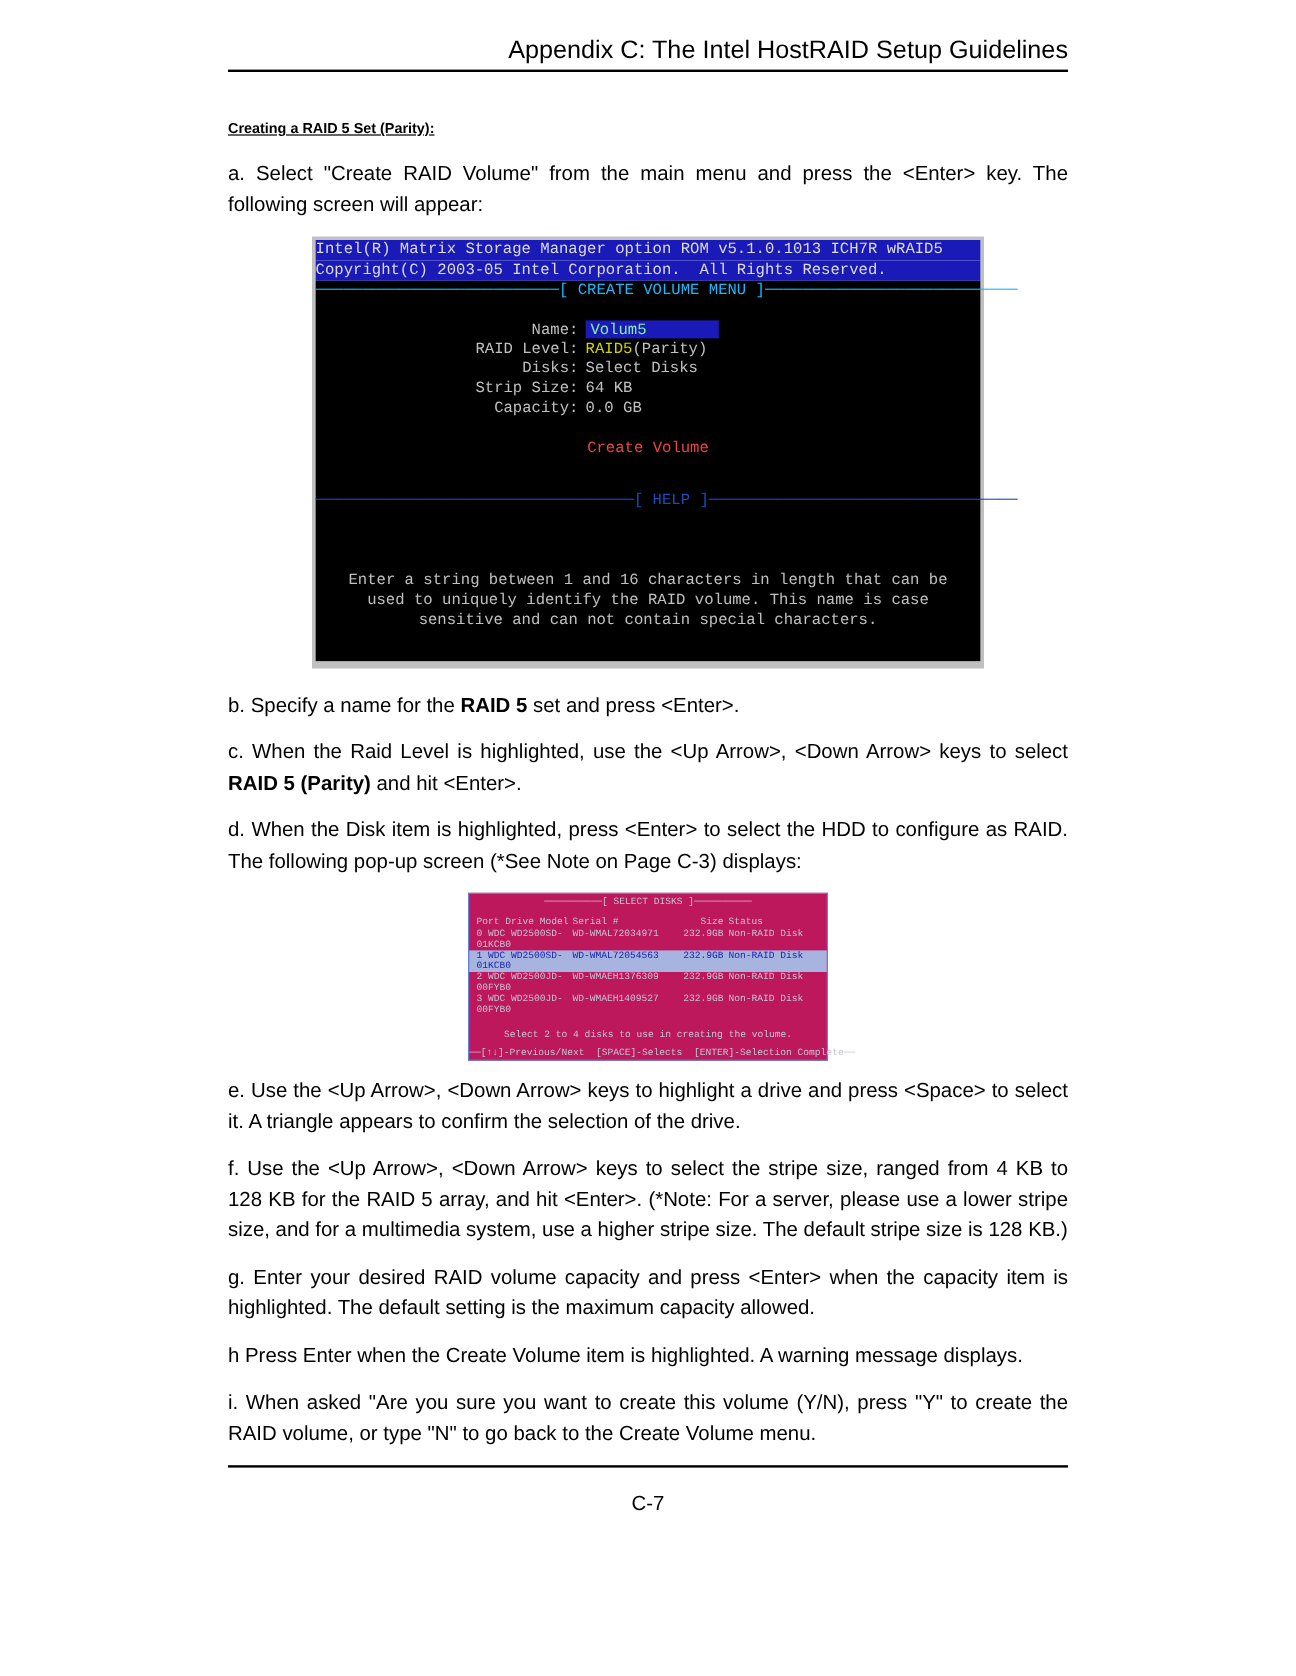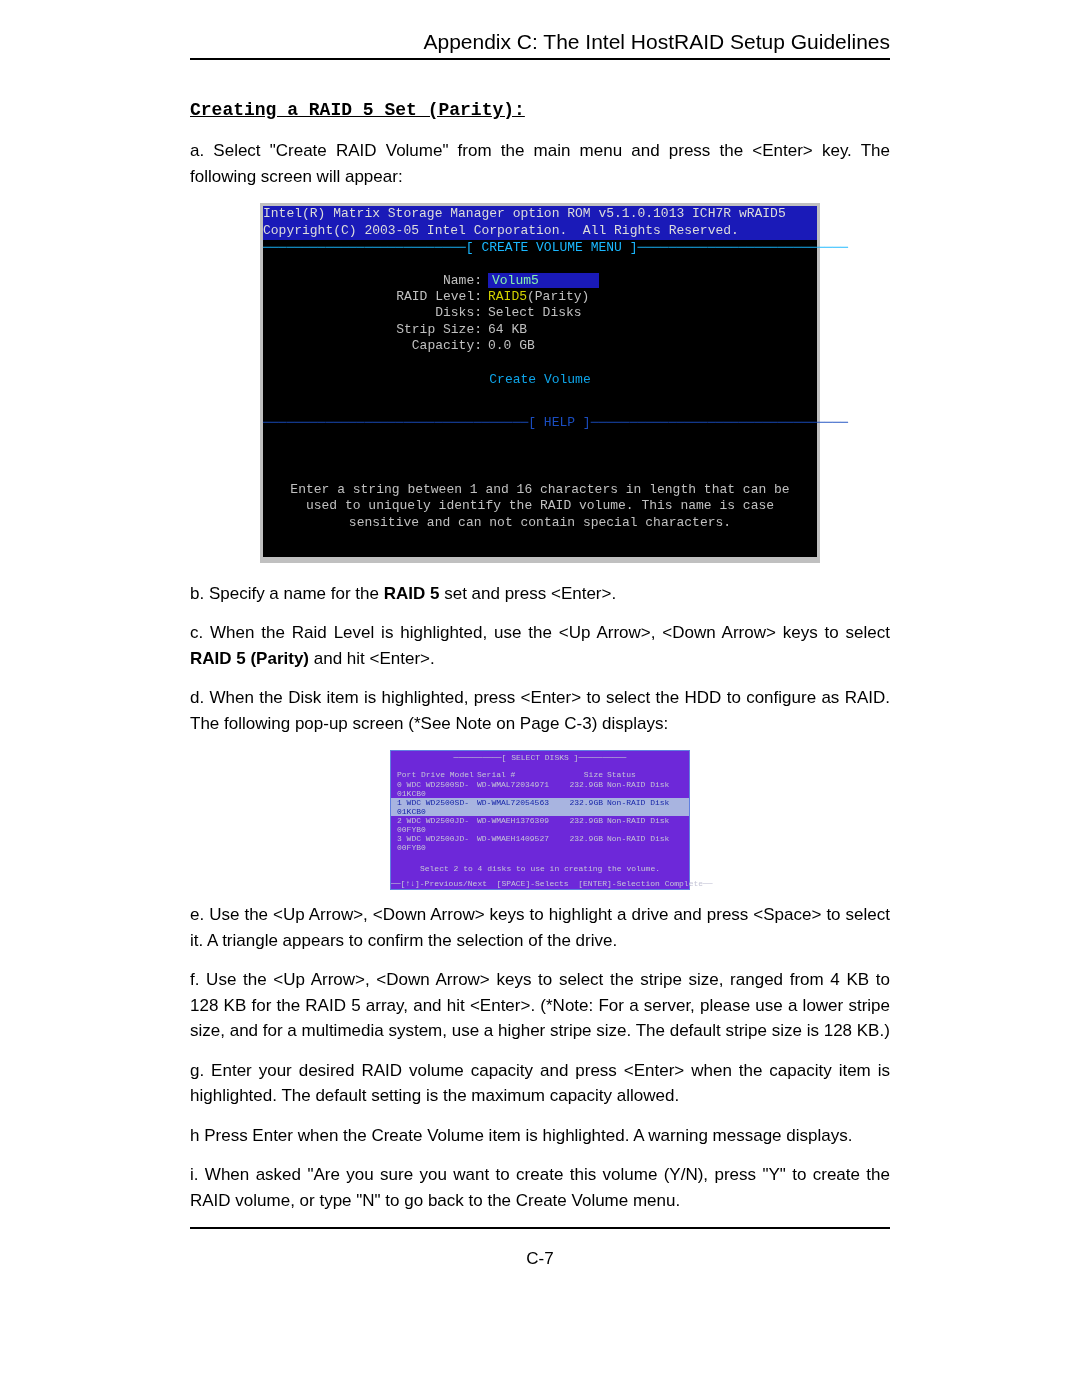--- a/index.html
+++ b/index.html
@@ -16,25 +16,24 @@
     color: #000;
   }
   .header-bar {
     text-align: right;
     font-size: 21px;
     padding-bottom: 4px;
     border-bottom: 2.5px solid #000;
     margin-bottom: 40px;
   }
   .section-title {
-    font-size: 18px;
+    font-size: 12px;
     font-weight: bold;
     text-decoration: underline;
     margin-bottom: 18px;
-    font-family: Liberation Mono, monospace;
   }
   .para {
     font-size: 17px;
     line-height: 1.5;
     margin-bottom: 14px;
     text-align: justify;
   }
   .para b { font-weight: bold; }
   .bios-frame {
     width: 560px;
@@ -60,27 +59,27 @@
     color: #1ab8ff;
     text-align: center;
     padding: 0 0 18px 0;
     white-space: pre;
   }
   .bios-row { display: flex; line-height: 1.25; }
   .bios-lbl { width: 225px; text-align: right; padding-right: 6px; color: #c0c0c0; }
   .bios-val { color: #c0c0c0; }
   .bios-hl-name { background: #1a1ab8; color: #86efac; padding: 0 60px 0 4px; }
   .bios-hl-raid { color: #d2d200; }
-  .bios-create { text-align: center; color: #0ea5e9; padding: 18px 0 28px 0; }
+  .bios-create { text-align: center; color: #ef4444; padding: 18px 0 28px 0; }
   .bios-help-hdr { color: #1a4dc0; text-align: center; white-space: pre; }
   .bios-help-txt { text-align: center; padding: 52px 20px 26px 20px; color: #c0c0c0; line-height: 1.25; }
   .select-frame {
     width: 300px;
     margin: 0 auto 12px auto;
-    background: #6d28d9;
+    background: #be185d;
     border: 1px solid #6080e0;
     font-family: "Courier New", monospace;
     font-size: 8px;
     color: #c4c4d6;
     padding: 2px 0 0 0;
   }
   .sel-title { text-align: center; color: #c4c4d6; white-space: pre; }
   .sel-hdr { display: flex; padding: 8px 6px 1px 6px; color: #c4c4d6; }
   .sel-col1 { width: 80px; }
   .sel-col2 { width: 80px; }

